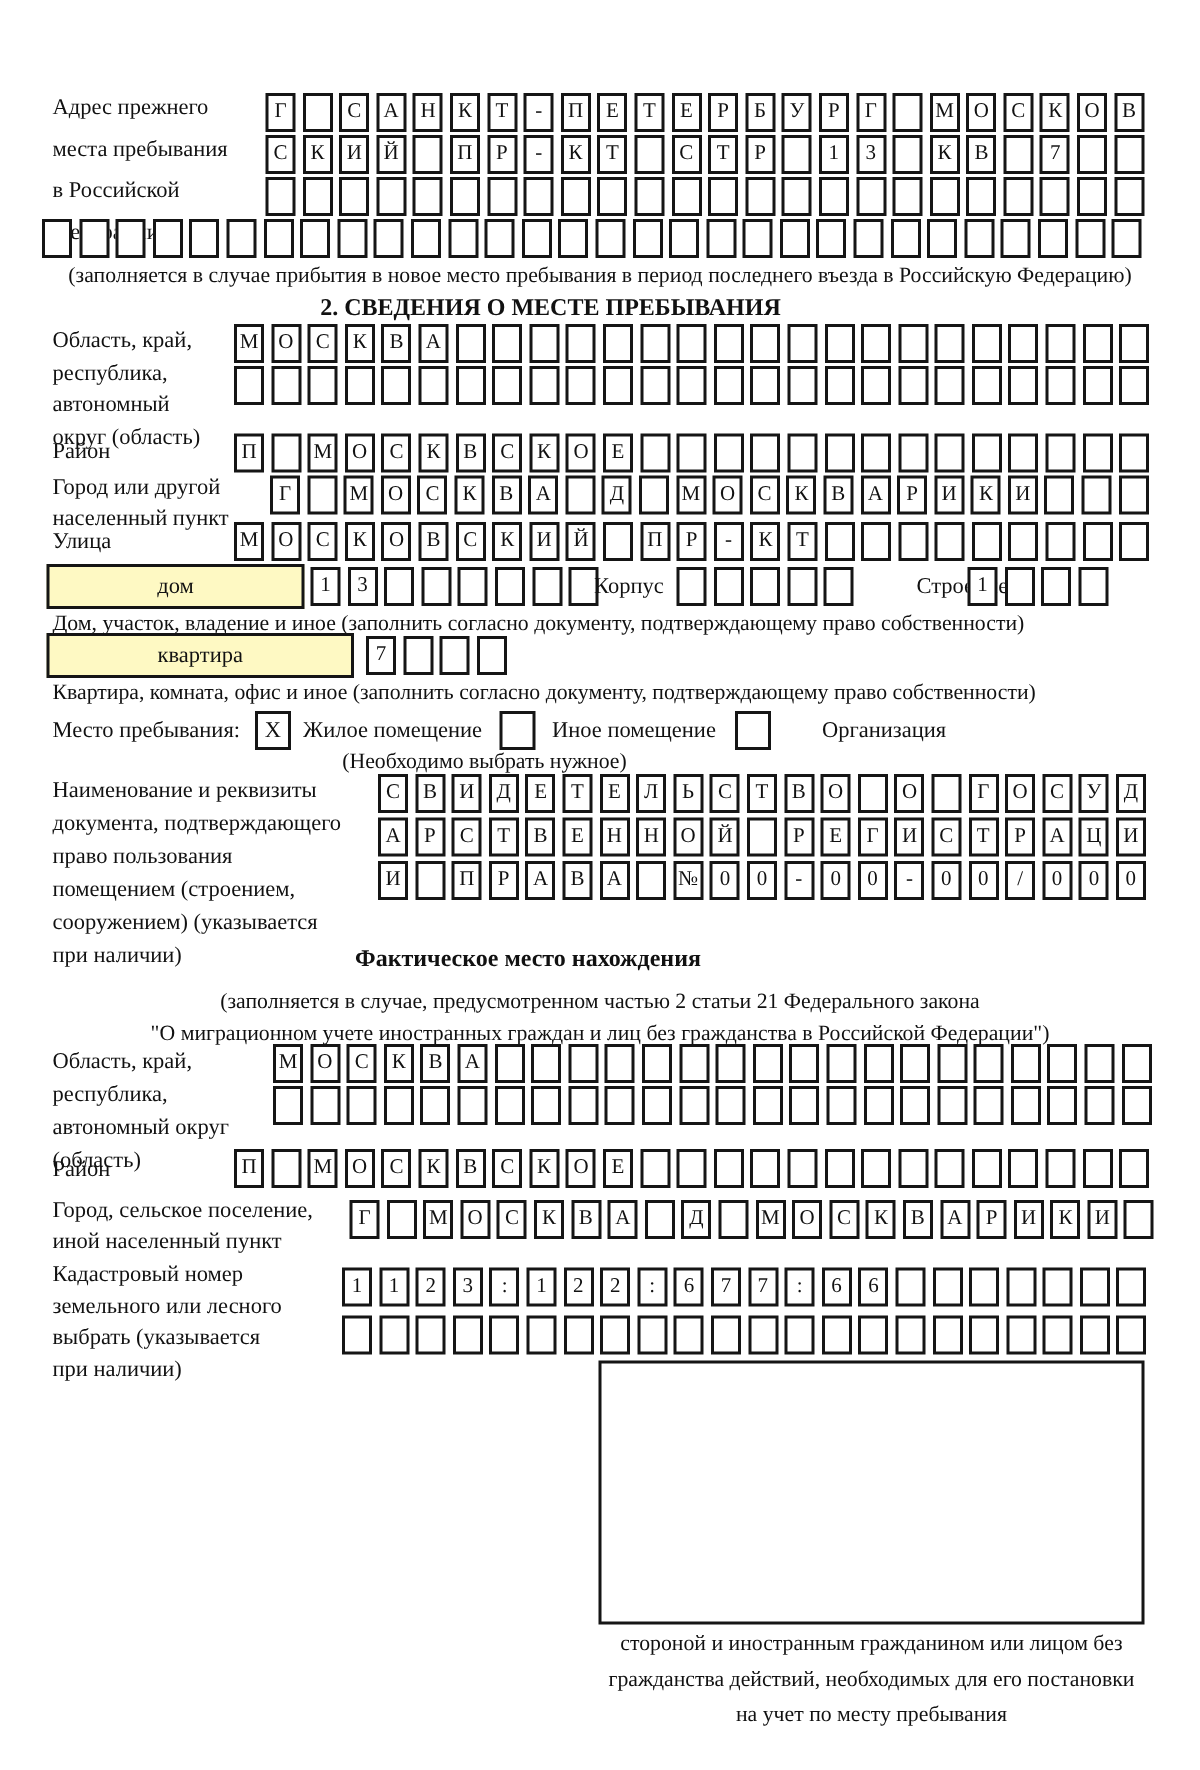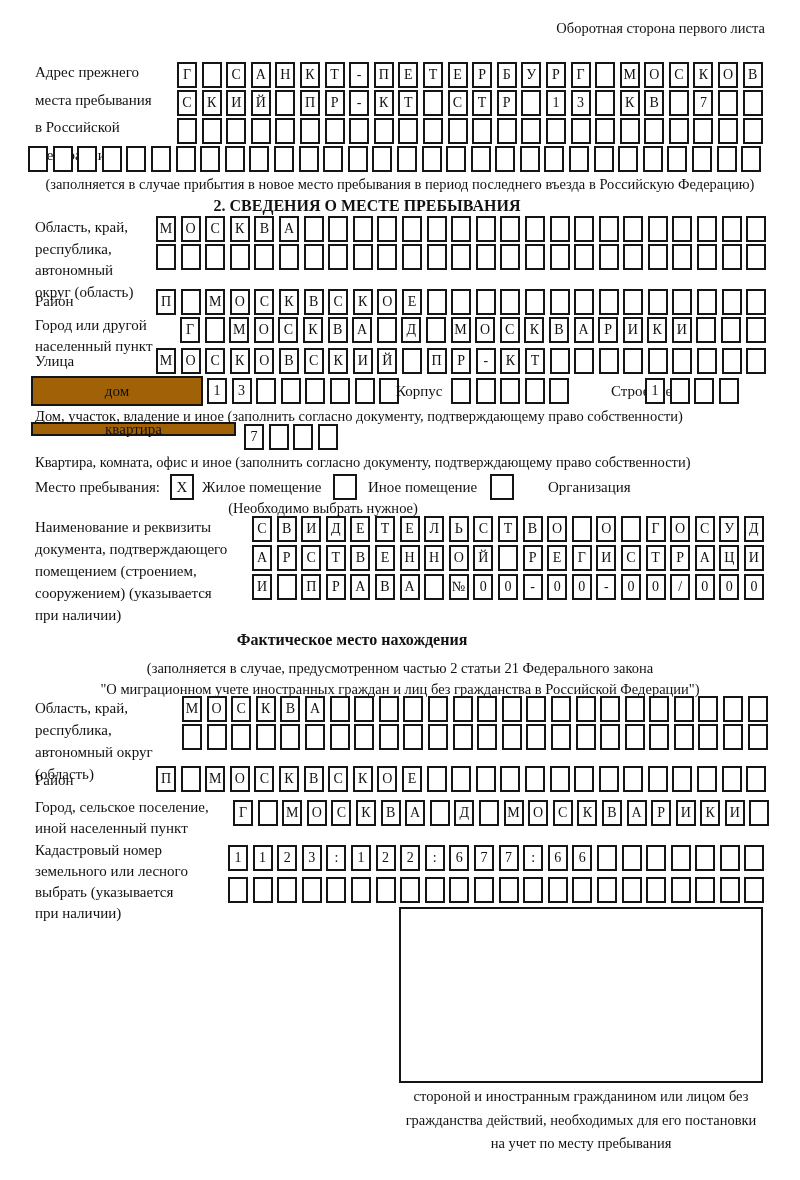--- a/index.html
+++ b/index.html
@@ -11,35 +11,34 @@
   .cell{
     box-sizing:border-box;width:20px;height:26px;border:2px solid #151515;
     display:flex;align-items:center;justify-content:center;
     font-size:14px;line-height:1;background:#fff;flex:0 0 auto;
   }
   .label{position:absolute;font-size:15px;line-height:21.5px;white-space:nowrap;font-family:Liberation Serif, serif;}
   .note{position:absolute;font-size:14.5px;white-space:nowrap;}
   .center{text-align:center;}
   .bold{font-weight:bold;}
   .wide-box{
-    position:absolute;box-sizing:border-box;border:2px solid #151515;background:#a16207;
+    position:absolute;box-sizing:border-box;border:2px solid #151515;background:#fef9c3;
     display:flex;align-items:center;justify-content:center;font-size:15px;
   }
   .checkbox{
     position:absolute;box-sizing:border-box;width:24px;height:26px;border:2px solid #151515;
     display:flex;align-items:center;justify-content:center;font-size:15px;background:#fff;
   }
   .stamp-box{position:absolute;border:2px solid #151515;background:#fff;}
 </style>
 </head>
 <body>
 
 <div id="page">
 
-  <div class="note" style="left:420px;top:20px;width:345px;text-align:right;">Оборотная сторона первого листа</div>
 
   <div class="label" style="left:35px;top:59px;line-height:27.5px;">
       <div>Адрес прежнего</div>
       <div>места пребывания</div>
       <div>в Российской</div>
       <div>Федерации</div>
     </div>
   <div class="row" style="left:177px;top:62px;">
       <div class="cell">Г</div>
       <div class="cell"></div>
@@ -325,41 +324,42 @@
     </div>
   <div class="label" style="left:575px;top:381px;margin-left:36px;">Строение</div>
   <div class="row" style="left:645px;top:378px;">
       <div class="cell">1</div>
       <div class="cell"></div>
       <div class="cell"></div>
       <div class="cell"></div>
     </div>
   <div class="note" style="left:35px;top:408px;">Дом, участок, владение и иное (заполнить согласно документу, подтверждающему право собственности)</div>
 
-  <div class="wide-box" style="left:31px;top:422px;width:205px;height:14px;">квартира</div>
+  <div class="wide-box" style="left:31px;top:422px;width:205px;height:30px;">квартира</div>
   <div class="row" style="left:244px;top:424px;">
       <div class="cell">7</div>
       <div class="cell"></div>
       <div class="cell"></div>
       <div class="cell"></div>
     </div>
   <div class="note" style="left:35px;top:454px;">Квартира, комната, офис и иное (заполнить согласно документу, подтверждающему право собственности)</div>
 
   <div class="label" style="left:35px;top:477px;">Место пребывания:</div>
   <div class="checkbox" style="left:170px;top:474px;">X</div>
   <div class="label" style="left:202px;top:477px;">Жилое помещение</div>
   <div class="checkbox" style="left:333px;top:474px;"></div>
   <div class="label" style="left:368px;top:477px;">Иное помещение</div>
   <div class="checkbox" style="left:490px;top:474px;"></div>
   <div class="label" style="left:528px;top:477px;margin-left:20px;">Организация</div>
   <div class="note center" style="left:158px;top:500px;width:330px;">(Необходимо выбрать нужное)</div>
 
   <div class="label" style="left:35px;top:516px;line-height:22px;">
       <div>Наименование и реквизиты</div>
       <div>документа, подтверждающего</div>
+      <div>право пользования</div>
       <div>помещением (строением,</div>
       <div>сооружением) (указывается</div>
       <div>при наличии)</div>
     </div>
   <div class="row" style="left:252px;top:516px;">
       <div class="cell">С</div>
       <div class="cell">В</div>
       <div class="cell">И</div>
       <div class="cell">Д</div>
       <div class="cell">Е</div>

